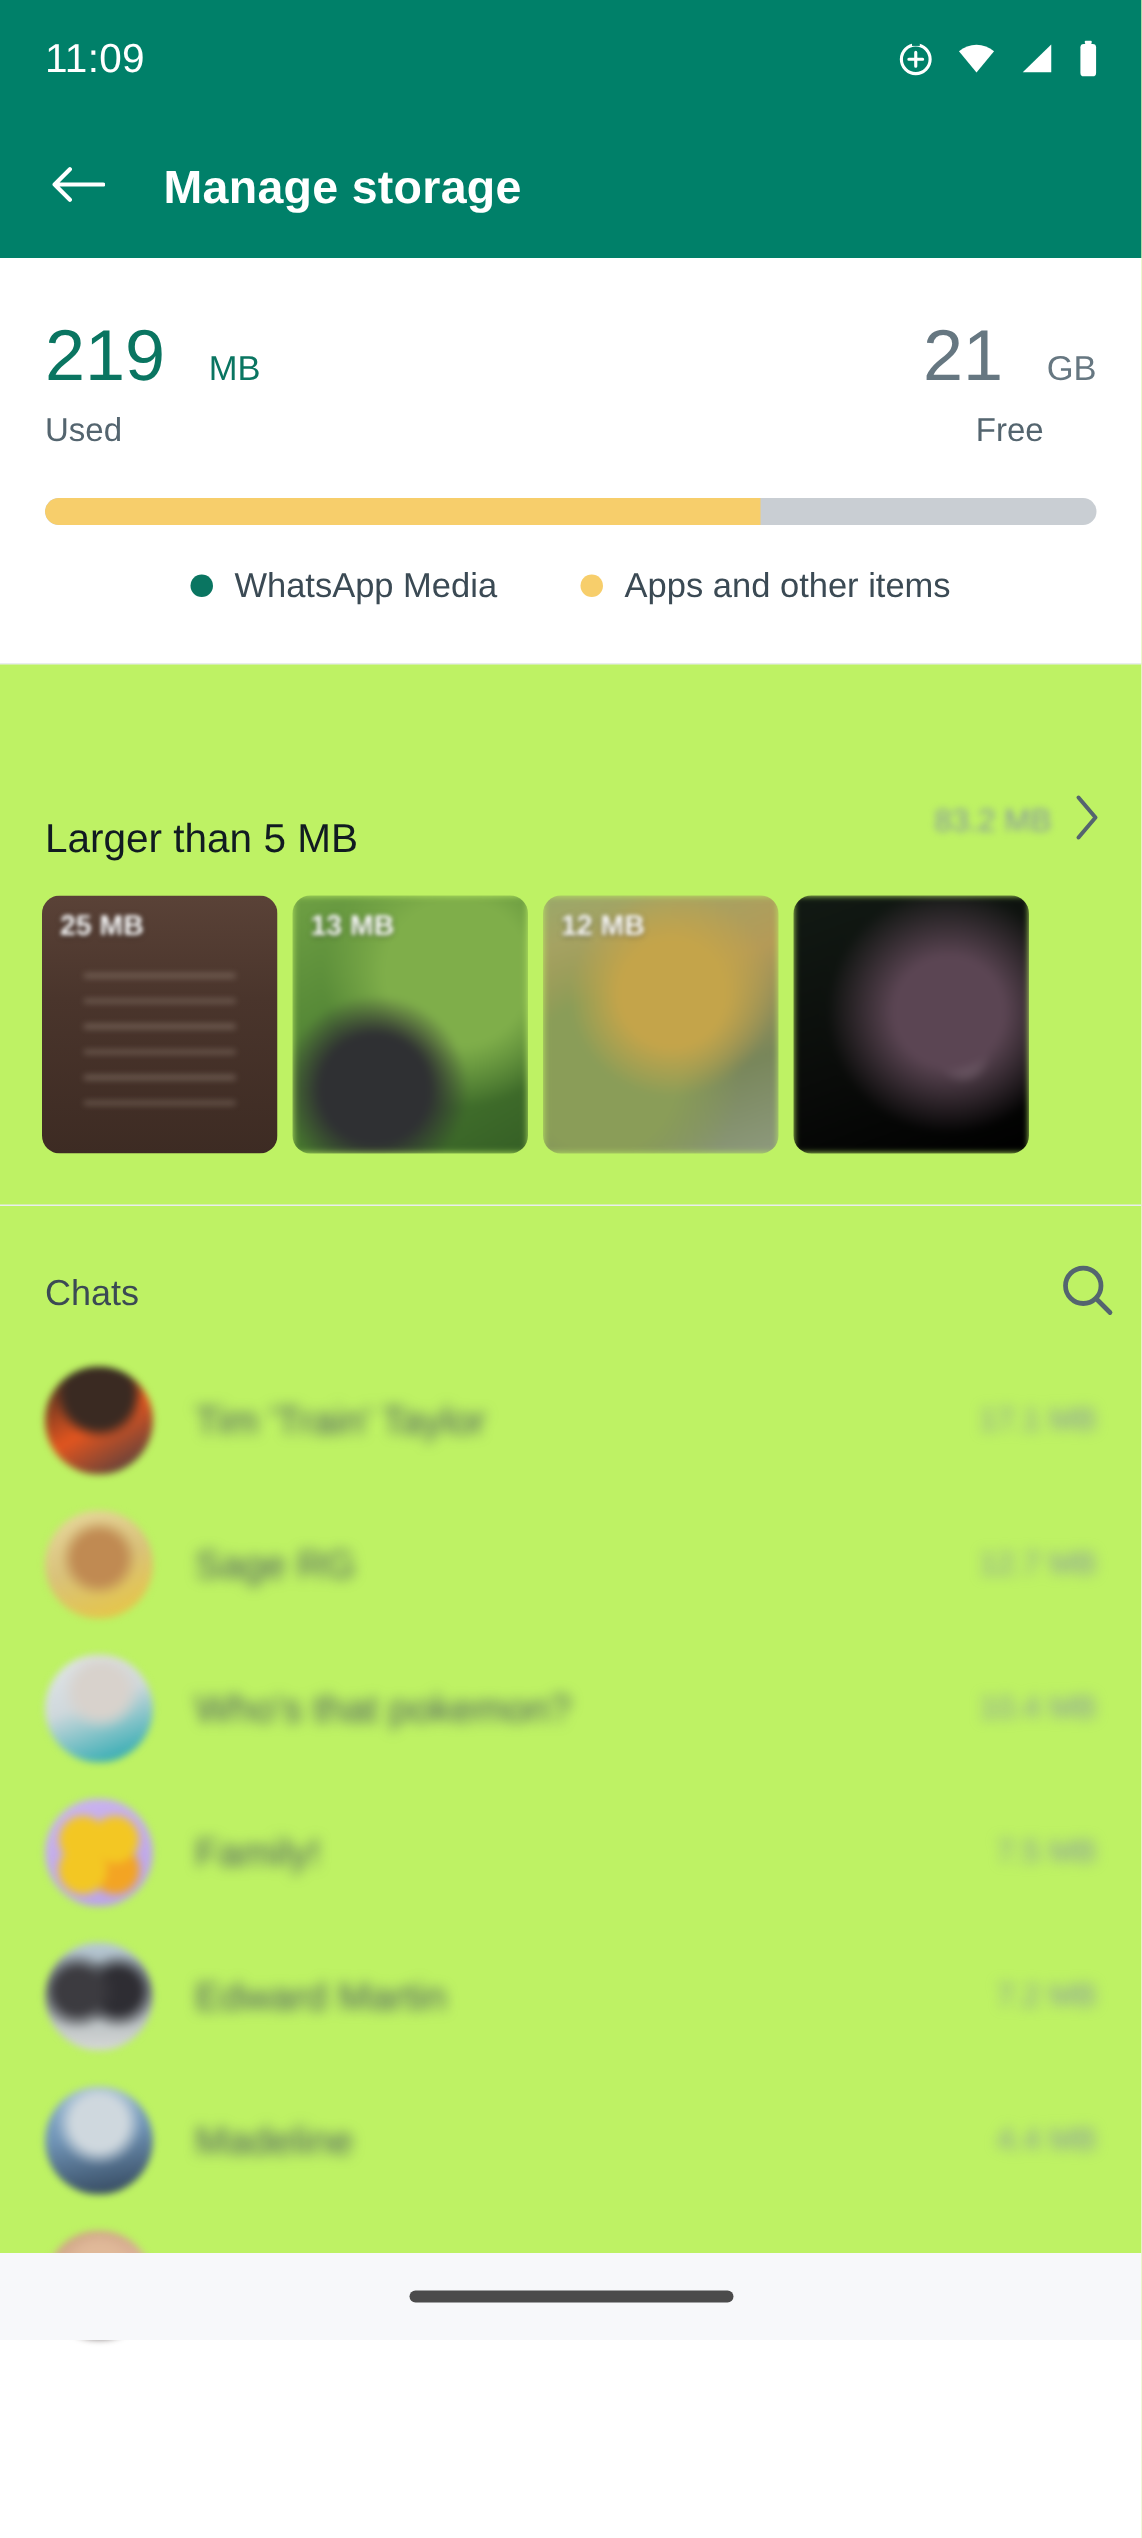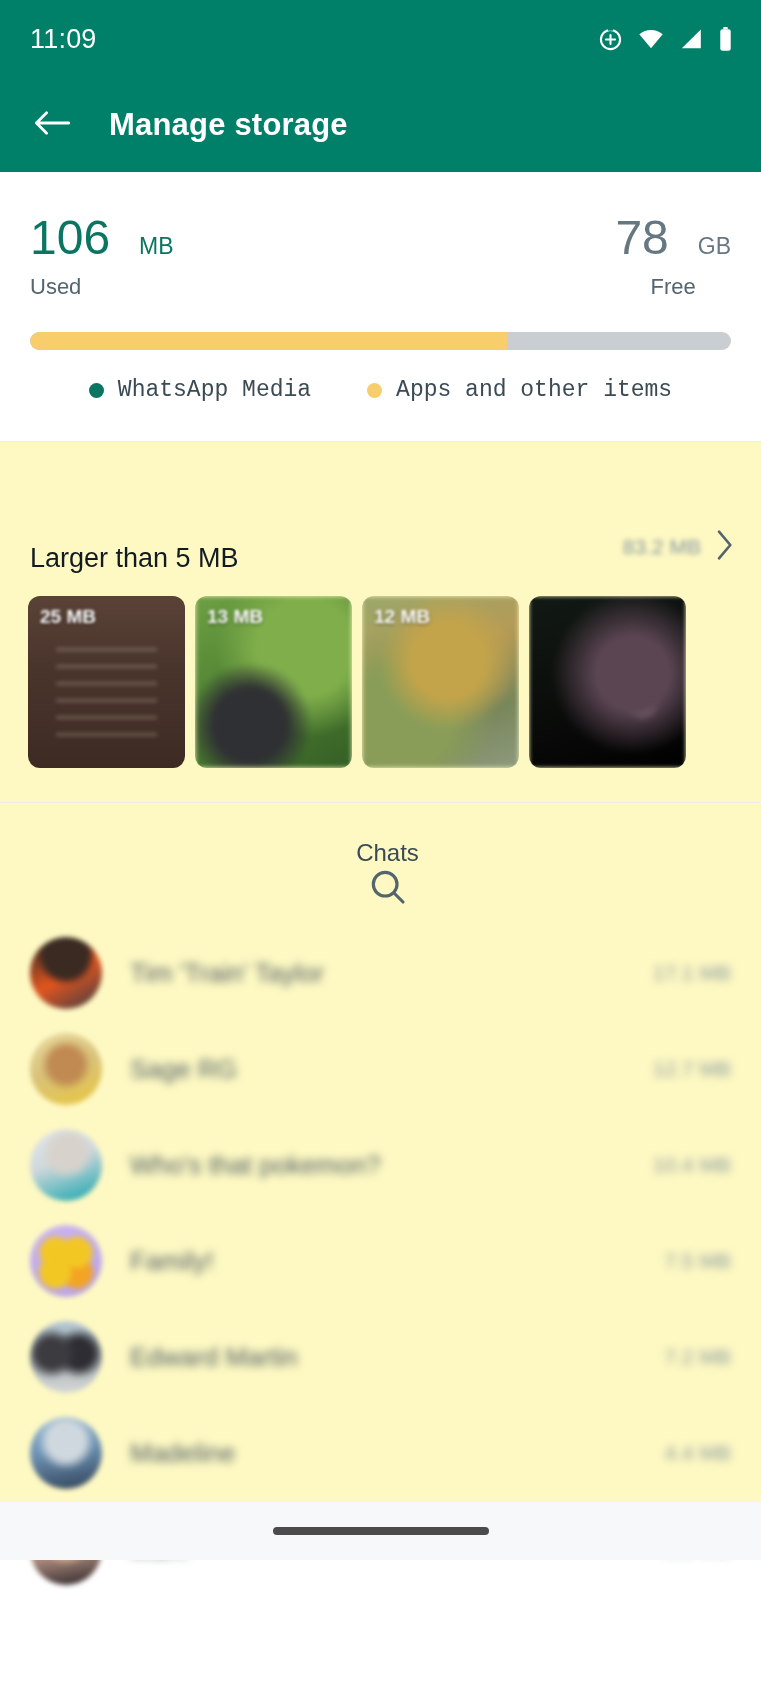--- a/index.html
+++ b/index.html
@@ -2,21 +2,21 @@
 <html><head>
 <meta charset="utf-8">
 <style>
   * { margin:0; padding:0; box-sizing:border-box; }
   html, body {
     width:761px; height:1692px;
     font-family:"Liberation Sans", sans-serif;
     background:#ffffff;
     overflow:hidden;
   }
-  .phone { position:relative; width:761px; height:1560px; background:#fef9c3; }
+  .phone { position:relative; width:761px; height:1560px; background:#bef264; }
 
   
   .statusbar {
     height:78px; background:#008069;
     display:flex; align-items:center; justify-content:space-between;
     padding:0 28px 0 30px;
   }
   .clock { color:#fff; font-size:27px; letter-spacing:.2px; }
   .status-icons { display:flex; align-items:center; gap:15px; }
   .status-icons svg { display:block; }
@@ -47,21 +47,21 @@
     background:#c9ced3; overflow:hidden; display:flex;
   }
   .bar-fill { height:100%; background:#f7ce6b; border-radius:9px 0 0 9px; }
 
   .legend {
     margin-top:27px; display:flex; justify-content:center; gap:56px;
     padding-bottom:38px;
   }
   .legend-item { display:flex; align-items:center; gap:14px; }
   .legend-dot { width:15px; height:15px; border-radius:50%; }
-  .legend-text { font-size:23px; color:#3b4a54;font-family:Liberation Mono, monospace; }
+  .legend-text { font-size:23px; color:#3b4a54; }
 
   .divider { height:1px; background:#e9edef; }
 
   
   .review { padding:44px 0 0 0; }
   .review-heading { font-size:23px; color:#667781; padding:0 30px; }
 
   .larger-row {
     display:flex; align-items:center; justify-content:space-between;
     padding:33px 26px 0 30px;
@@ -107,21 +107,20 @@
       radial-gradient(circle at 72% 62%, #cfcfcf 0 6%, rgba(0,0,0,0) 12%),
       linear-gradient(160deg,#121a14 0%,#0a0c0a 55%,#000 100%);
     filter:blur(2.2px); }
 
   .thumbs-bottom-gap { height:34px; }
 
   
   .chats-header {
     display:flex; align-items:center; justify-content:space-between;
     padding:36px 16px 0 30px;
-    flex-direction:column;
   }
   .chats-title { font-size:24px; color:#3b4a54; }
 
   .chat-list { padding-top:14px; }
   .chat-row {
     display:flex; align-items:center; gap:28px;
     padding:12px 30px; height:96px;
   }
   .avatar {
     width:72px; height:72px; border-radius:50%;
@@ -213,28 +212,28 @@
         </svg>
       </span>
     </div>
     <div class="appbar-title">Manage storage</div>
   </div>
 
   <div class="summary">
     <div class="usage-row">
       <div class="usage-block used">
         <div class="amount">
-          <span class="num">106</span>
+          <span class="num">219</span>
           <span class="unit">MB</span>
         </div>
         <span class="label">Used</span>
       </div>
       <div class="usage-block free">
         <div class="amount">
-          <span class="num">78</span>
+          <span class="num">21</span>
           <span class="unit">GB</span>
         </div>
         <span class="label">Free</span>
       </div>
     </div>
 
     <div class="bar" style="background: rgb(201, 206, 211);">
       <div class="bar-fill" style="width: 68%; background: rgb(247, 206, 107);"></div>
     </div>
 

